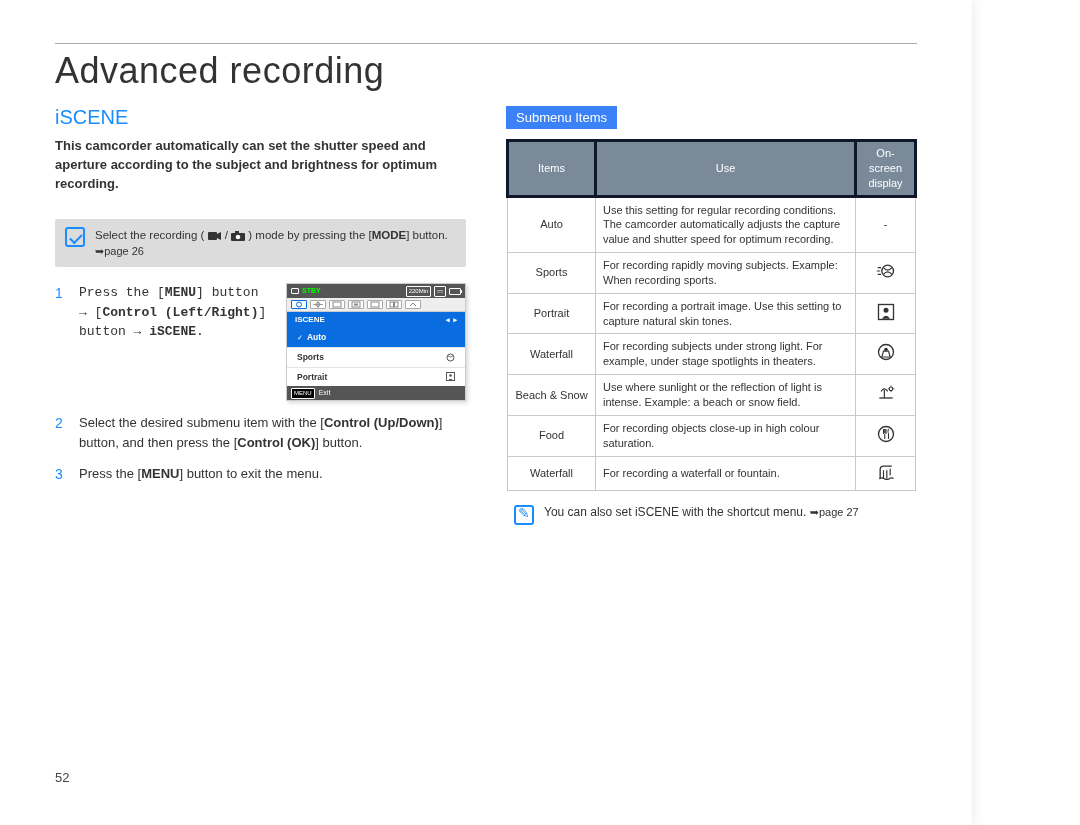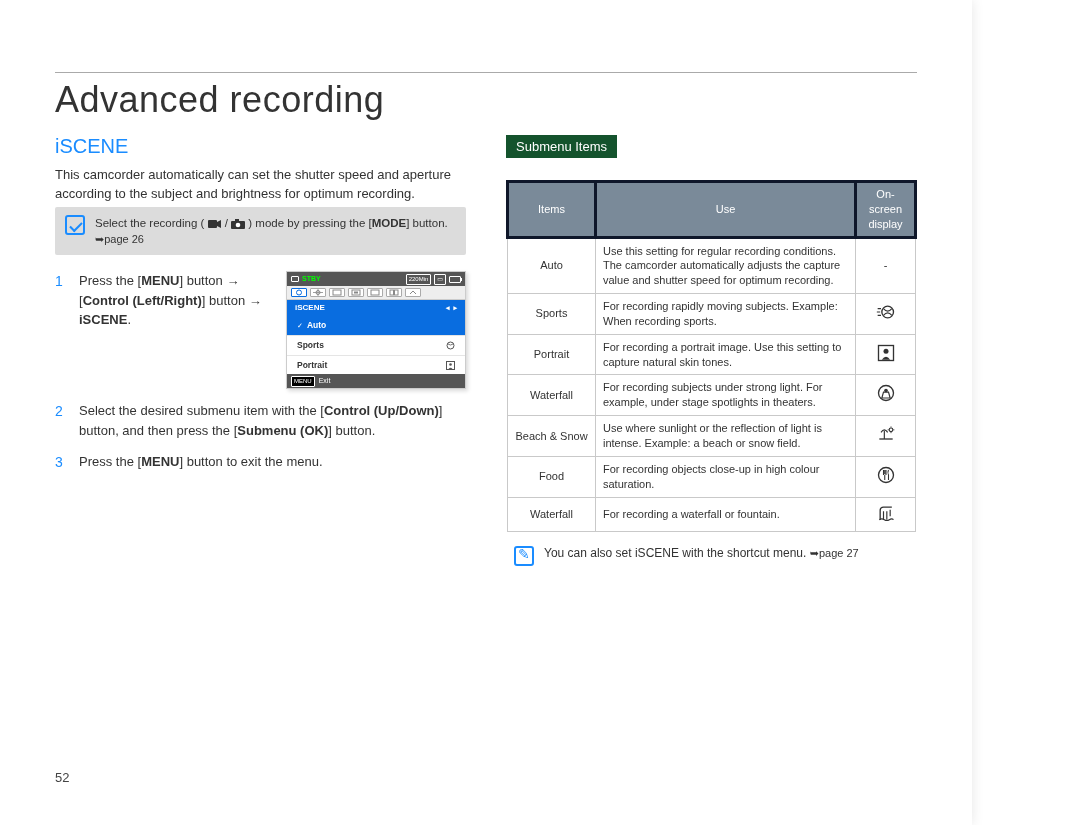--- a/index.html
+++ b/index.html
@@ -1,30 +1,30 @@
 <!DOCTYPE html>
 <html><head>
 <meta charset="utf-8">
 <style>
   * { box-sizing: border-box; margin: 0; padding: 0; }
   html, body { width: 1080px; height: 825px; background: #fff; font-family: Arial, Helvetica, sans-serif; color: #333; }
   .page {
     position: relative;
     width: 972px;
     height: 825px;
-    padding: 72px 55px 40px 55px;
+    padding: 43px 55px 40px 55px;
     background: #fff;
     box-shadow: 0 0 12px rgba(0,0,0,0.1);
   }
   .hr { border-top: 1px solid #aaa; margin-bottom: 6px; }
   .page-title { font-size: 36px; font-weight: 300; color: #333; letter-spacing: 0.5px; margin-bottom: 10px; }
   .columns { display: flex; gap: 40px; margin-top: 14px; }
   .col { flex: 1 1 50%; }
   .section-title { color: #1a8cff; font-size: 20px; font-weight: 400; margin-bottom: 8px; }
-  .intro { font-size: 13px; line-height: 1.45; color: #333; margin-bottom: 3px; }
+  .intro { font-size: 13px; line-height: 1.45; color: #333; margin-bottom: 25px; font-weight: bold; }
   .gray-box {
     background: #dcdcdc; border-radius: 2px; padding: 8px 10px;
     display: flex; gap: 10px; align-items: flex-start; font-size: 11.5px; color: #333;
     margin-bottom: 16px;
   }
   .check-icon {
     width: 20px; height: 20px; flex: 0 0 20px;
     border: 2px solid #1a8cff; border-radius: 3px; position: relative;
   }
   .check-icon::after {
@@ -34,21 +34,21 @@
   }
   .gray-box .box-text { line-height: 1.4; }
   .gray-box b { font-weight: bold; }
   .icon-inline svg { vertical-align: -2px; }
   .arrow-page { font-size: 11px; }
   ol.steps { list-style: none; counter-reset: step; margin-top: 4px; }
   ol.steps > li { display: flex; gap: 12px; font-size: 13px; line-height: 1.5; margin-bottom: 12px; }
   ol.steps > li .num { color: #1a8cff; font-size: 14px; width: 12px; flex: 0 0 12px; }
   ol.steps > li .step-body { flex: 1; }
   .step-row { display: flex; gap: 16px; align-items: flex-start; }
-  .step-row .text { flex: 1; }
+  .step-row .text { flex: 1; font-family: Liberation Mono, monospace; }
   .screenshot {
     width: 180px; height: 118px; background: #fff; border: 1px solid #ccc;
     box-shadow: 2px 2px 4px rgba(0,0,0,0.15); flex: 0 0 180px;
     font-size: 8.5px; color: #333; position: relative; overflow: hidden;
   }
   .ss-top {
     height: 14px; background: #555; color: #fff; display: flex; align-items: center; padding: 0 4px;
     justify-content: space-between; font-size: 7px;
   }
   .ss-top .stby { color: #0f0; font-weight: bold; font-size: 7px; }
@@ -80,22 +80,22 @@
   .ss-list .row.selected { background: #096de0; color: #fff; }
   .ss-list .row .chk { font-size:7px; margin-right:4px; }
   .ss-list .row .mode-icon { width:10px; height:10px; display:inline-flex; align-items:center; justify-content:center; }
   .ss-footer {
     position: absolute; bottom: 0; left: 0; right: 0; height: 14px; background: #555;
     color: #fff; font-size: 7px; display: flex; align-items: center; padding: 0 4px; gap: 4px;
   }
   .ss-footer .menu-badge { background: #000; border:1px solid #fff; padding: 0 2px; font-size:6px; border-radius:1px; }
 
   .submenu-pill {
-    display: inline-block; background: #14532d; color: #fff; padding: 4px 10px;
-    font-size: 13px; margin-bottom: 22px;
+    display: inline-block; background: #3b82f6; color: #fff; padding: 4px 10px;
+    font-size: 13px; margin-bottom: 10px;
   }
   table.submenu {
     width: 100%; border-collapse: collapse; font-size: 11px; line-height: 1.35;
   }
   table.submenu th {
     background: #7a8a99; color: #fff; font-weight: normal; padding: 4px 6px; text-align: center;
     font-size: 11px; border: 3px solid #0f172a;
   }
   table.submenu td {
     border: 1px solid #c9c9c9; padding: 5px 7px; vertical-align: middle;
@@ -246,21 +246,21 @@
                   <span class="menu-badge">MENU</span>
                   <span>Exit</span>
                 </div>
               </div>
             </div>
           </div>
         </li>
         <li>
           <span class="num">2</span>
           <div class="step-body">
-            <span>Select the desired submenu item with the [</span><b>Control (Up/Down)</b><span>] button, and then press the [</span><b>Submenu (OK)</b><span>] button.</span>
+            <span>Select the desired submenu item with the [</span><b>Control (Up/Down)</b><span>] button, and then press the [</span><b>Control (OK)</b><span>] button.</span>
           </div>
         </li>
         <li>
           <span class="num">3</span>
           <div class="step-body">
             <span>Press the [</span><b>MENU</b><span>] button to exit the menu.</span>
           </div>
         </li>
       </ol>
     </div>

